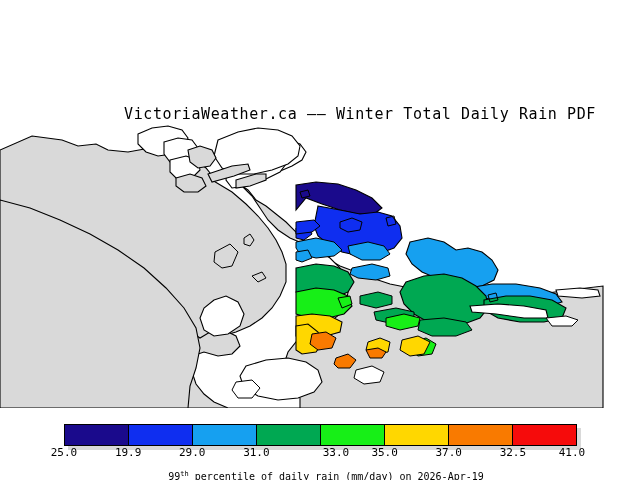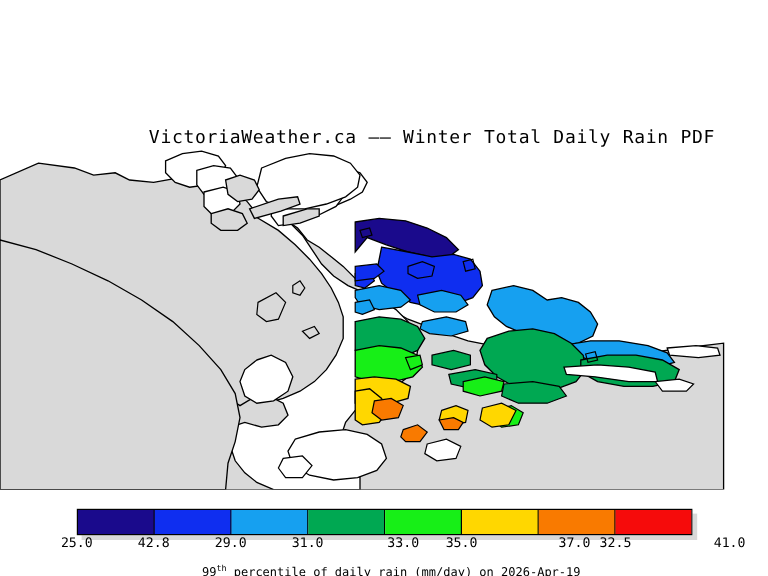--- a/index.html
+++ b/index.html
@@ -248,25 +248,25 @@
       <div class="cbar-cell" style="background: rgb(0, 168, 82);"></div>
       <div class="cbar-cell" style="background: rgb(23, 239, 23);"></div>
       <div class="cbar-cell" style="background: rgb(255, 215, 0);"></div>
       <div class="cbar-cell" style="background: rgb(249, 122, 0);"></div>
       <div class="cbar-cell" style="background: rgb(246, 11, 11);"></div>
     </div>
 </div>
 
 <div class="cbar-ticks" id="cbar-ticks">
     <span class="tick-label" style="left: 64px;">25.0</span>
-    <span class="tick-label" style="left: 128.125px;">42.8</span>
+    <span class="tick-label" style="left: 128.125px;">19.9</span>
     <span class="tick-label" style="left: 192.25px;">29.0</span>
     <span class="tick-label" style="left: 256.375px;">31.0</span>
     <span class="tick-label" style="left: 336px;">33.0</span>
     <span class="tick-label" style="left: 384.625px;">35.0</span>
-    <span class="tick-label" style="left: 448.75px; margin-left: 30px;">37.0</span>
+    <span class="tick-label" style="left: 448.75px;">37.0</span>
     <span class="tick-label" style="left: 512.875px;">32.5</span>
-    <span class="tick-label" style="left: 608px;">41.0</span>
+    <span class="tick-label" style="left: 572px;">41.0</span>
   </div>
 
 <div class="caption">
   <span>99</span><sup>th</sup><span> percentile of daily rain (mm/day) on 2026-Apr-19</span>
 </div>
 
 </body></html>

